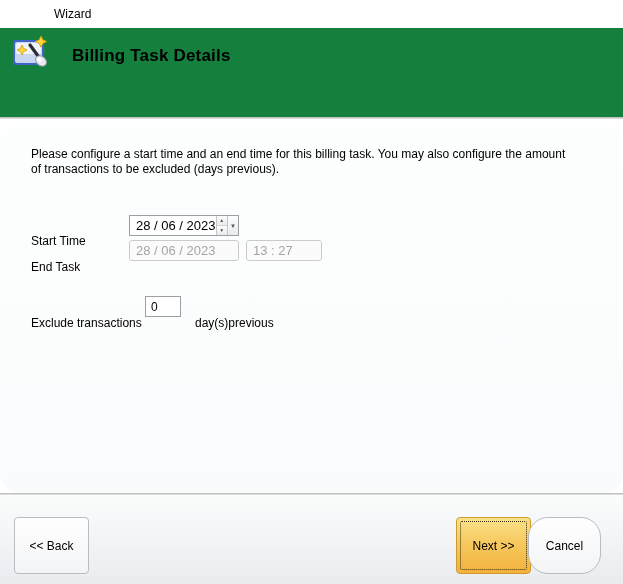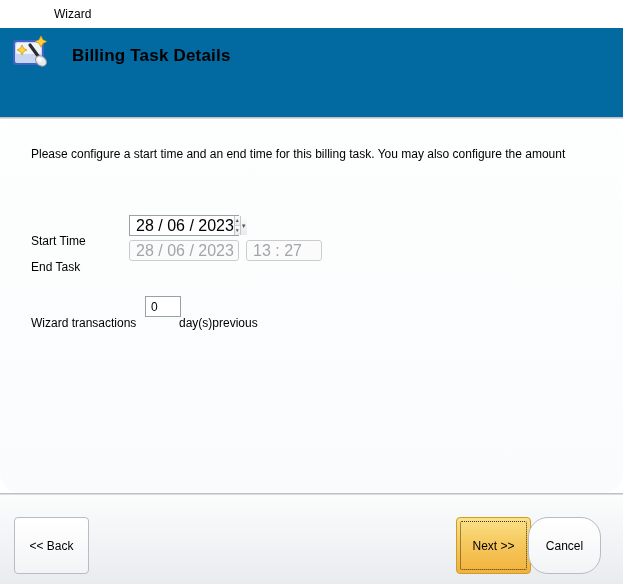--- a/index.html
+++ b/index.html
@@ -17,21 +17,21 @@
   
   .titlebar { position:absolute; left:0; top:0; width:623px; height:28px; background:#fff;margin-left:44px; }
   .titlebar-text { position:absolute; left:10px; top:7px; font-size:12px; color:#000; }
   .close-btn {
     position:absolute; right:7px; top:4px; width:22px; height:20px;
     display:flex; align-items:center; justify-content:center;
     font-size:14px; color:#222; cursor:default; background:transparent; border:none;
   }
 
   
-  .header { position:absolute; left:0; top:28px; width:623px; height:89px; background:#0369a1; }
+  .header { position:absolute; left:0; top:28px; width:623px; height:89px; background:#15803d; }
   .wizard-icon { position:absolute; left:8px; top:5px; }
   .header-title {
     position:absolute; left:72px; top:18px;
     font-size:17px; font-weight:bold; color:#000;
     letter-spacing:0.2px;
   }
   .divider-top {
     position:absolute; left:0; top:117px; width:623px; height:2px;
     background:linear-gradient(#b4b4b4, #e9e9e9);
   }
@@ -47,21 +47,21 @@
   .field-label { position:absolute; color:#000;margin-top:15px; }
   .lbl-start { left:31px; top:100px; }
   .lbl-end   { left:31px; top:126px; }
 
   .picker {
     position:absolute; height:21px; display:flex; align-items:stretch;
     background:#fff; border:1px solid #9aa0a6;
   }
   .picker .value {
     flex:1; display:flex; align-items:center; padding-left:6px;
-    font-size:16px; color:#000; background:#fff; white-space:pre;
+    font-size:13px; color:#000; background:#fff; white-space:pre;
   }
   .spinner {
     width:16px; display:flex; flex-direction:column; border-left:1px solid #c3c7cc;
   }
   .spin-up, .spin-down {
     flex:1; display:flex; align-items:center; justify-content:center;
     background:linear-gradient(#fdfdfd,#e8eaec);
     color:#555; font-size:5px; line-height:1; cursor:default; border:none;
   }
   .spin-up { border-bottom:1px solid #cfd3d7; }
@@ -80,21 +80,21 @@
   .picker.disabled .value { color:#a3a6a9; background:#fbfbfb; border-radius:3px; }
   .picker-end-date { left:129px; top:121px; width:110px; }
   .picker-end-time { left:246px; top:121px; width:76px; }
 
   .lbl-exclude { left:31px; top:182px; }
   .exclude-input {
     position:absolute; left:145px; top:177px; width:36px; height:21px;
     border:1px solid #9aa0a6; background:#fff; padding-left:5px;
     font-family:"Liberation Sans", sans-serif; font-size:12px; color:#000;
   }
-  .lbl-exclude-suffix { left:179px; top:182px;text-align:center; }
+  .lbl-exclude-suffix { left:195px; top:182px;text-align:center; }
 
   
   .divider-bottom {
     position:absolute; left:0; top:493px; width:623px; height:2px;
     background:linear-gradient(#b4b4b4, #e9e9e9);
   }
   .footer {
     position:absolute; left:0; top:495px; width:623px; height:89px;
     background:linear-gradient(180deg,#fbfcfc 0%, #e9ecef 100%);
   }
@@ -142,41 +142,42 @@
         <ellipse cx="31.6" cy="26.6" rx="2.6" ry="1.8" transform="rotate(38 31.6 26.6)" fill="#ffffff"></ellipse>
       </svg>
     </span>
     <span class="header-title">Billing Task Details</span>
   </div>
   <div class="divider-top"></div>
 
   <div class="content">
     <div class="desc">
       <div>Please configure a start time and an end time for this billing task.  You may also configure the amount</div>
+      <div>of transactions to be excluded (days previous).</div>
     </div>
 
     <span class="field-label lbl-start">Start Time</span>
     <div class="picker picker-start-date">
       <span class="value">28 / 06 / 2023</span>
       <span class="spinner">
         <button class="spin-up">▲</button>
         <button class="spin-down">▼</button>
       </span>
       <button class="drop-btn">▼</button>
     </div>
 
     <span class="field-label lbl-end">End Task</span>
     <div class="picker disabled picker-end-date">
       <span class="value">28 / 06 / 2023</span>
     </div>
     <div class="picker disabled picker-end-time">
       <span class="value">13 : 27</span>
     </div>
 
-    <span class="field-label lbl-exclude">Wizard transactions</span>
+    <span class="field-label lbl-exclude">Exclude transactions</span>
     <input class="exclude-input" value="0" style="">
     <span class="field-label lbl-exclude-suffix">day(s)previous</span>
   </div>
 
   <div class="divider-bottom"></div>
   <div class="footer">
     <button class="btn btn-back">&lt;&lt; Back</button>
     <button class="btn btn-next">
       <span class="focus-rect"></span>
       <span class="btn-label">Next &gt;&gt;</span>

